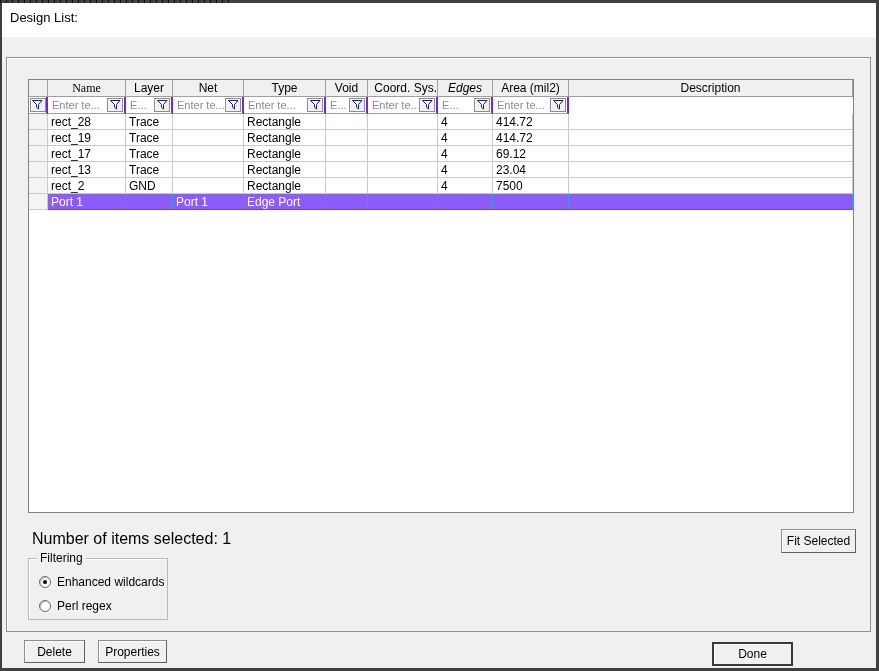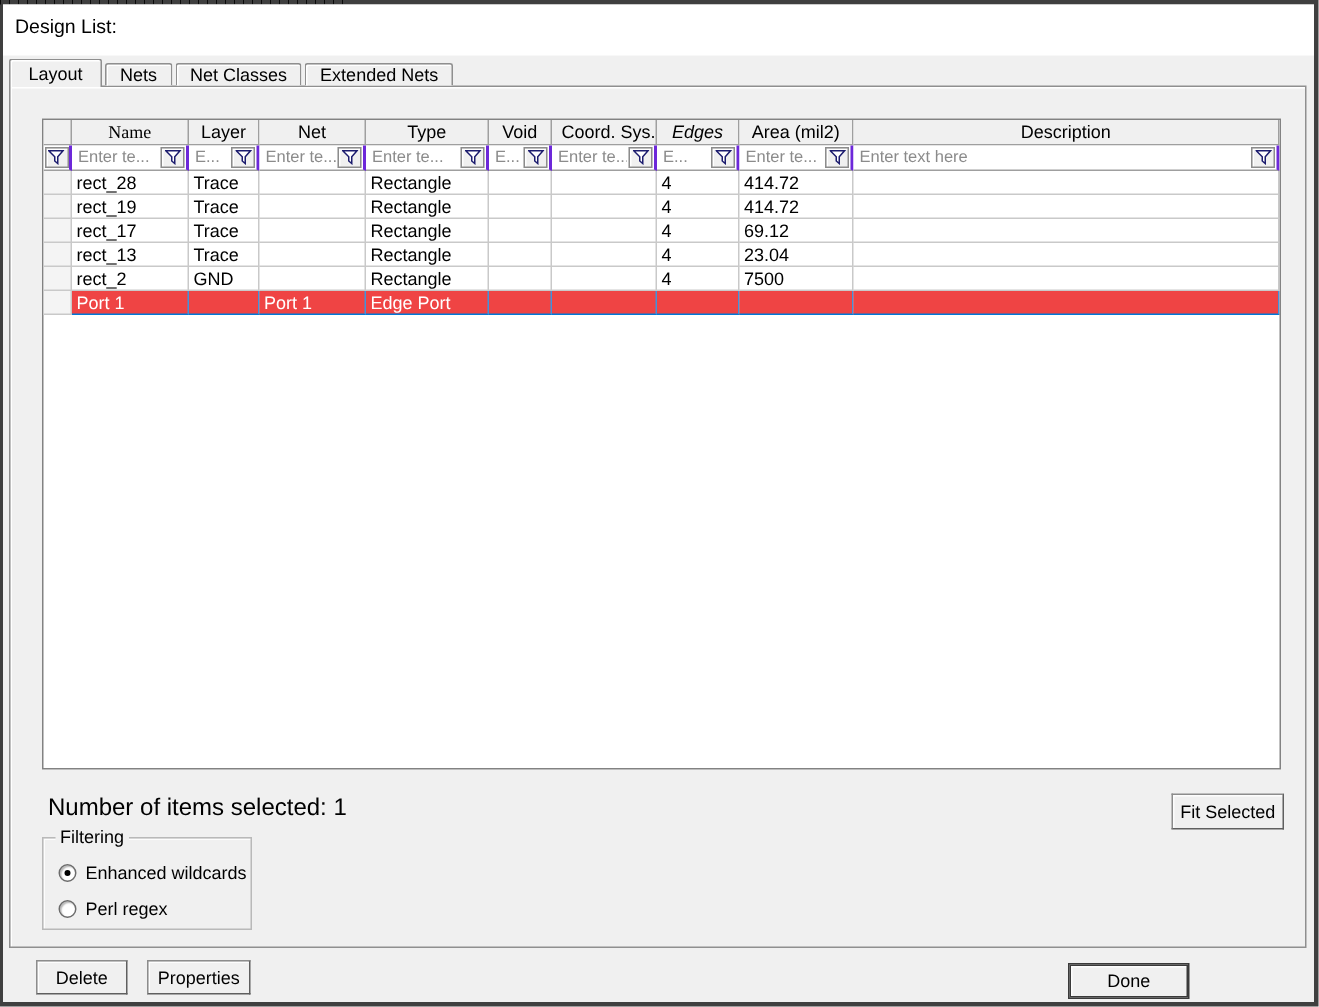--- a/index.html
+++ b/index.html
@@ -30,21 +30,21 @@
     display:flex;align-items:center;justify-content:center;font-size:12px;}
   .fcell{height:17px;background:#ffffff;border-right:2px solid #6d28d9;border-bottom:1px solid #9f9f9f;
     display:flex;align-items:center;}
   .fcell .ph{flex:1 1 auto;color:#8b8b8b;font-size:11px;padding-left:4px;overflow:hidden;white-space:nowrap;}
   .funnel-btn{flex:0 0 auto;width:16px;height:14px;margin:0 1px;background:#f0f0f0;
     border:1px solid #8c8c8c;box-shadow:inset 1px 1px 0 #ffffff;display:flex;align-items:center;justify-content:center;padding:0;}
   .fcell.selector-cell{justify-content:center;}
   .dcell{height:16px;border-right:1px solid #c9c9c9;border-bottom:1px solid #c9c9c9;
     display:flex;align-items:center;padding-left:3px;font-size:12px;}
   .selcell{height:16px;background:#f4f4f4;border-right:1px solid #c9c9c9;border-bottom:1px solid #c9c9c9;}
-  .data-row.selected .dcell{background:#ef4444;color:#ffffff;border-right-color:#3f93dd;border-bottom-color:#0078d7;}
+  .data-row.selected .dcell{background:#8b5cf6;color:#ffffff;border-right-color:#3f93dd;border-bottom-color:#0078d7;}
 
   
   .status-text{position:absolute;left:30px;top:527px;font-size:16px;}
   .win-btn{box-sizing:border-box;background:#f0f0f0;border:1px solid #8c8c8c;
     border-right-color:#5f5f5f;border-bottom-color:#5f5f5f;
     box-shadow:inset 1px 1px 0 #fdfdfd;font-family:"Liberation Sans", sans-serif;font-size:12px;
     display:flex;align-items:center;justify-content:center;padding:0;cursor:default;}
   .btn-fit{position:absolute;left:779px;top:526px;width:75px;height:24px;}
   .groupbox{position:absolute;left:26px;top:555px;width:140px;height:62px;box-sizing:border-box;
     border:1px solid #b9b9b9;box-shadow:inset 1px 1px 0 #fdfdfd;}
@@ -66,34 +66,20 @@
 <body>
 
 <div class="screen">
   <div class="ruler-ticks"></div>
   <div class="dialog">
 
     <div class="titlebar">
       <span class="title-text">Design List:</span>
     </div>
 
-    <div class="tabstrip" id="tabstrip">
-        <div class="tab active">
-          <span>Layout</span>
-        </div>
-        <div class="tab">
-          <span>Nets</span>
-        </div>
-        <div class="tab">
-          <span>Net Classes</span>
-        </div>
-        <div class="tab">
-          <span>Extended Nets</span>
-        </div>
-      </div>
     <div class="pane"></div>
 
     <div class="grid" id="grid">
         <div class="grid-row">
           <div class="gcell hcell" style="width: 19px;">
             <span></span>
           </div>
           <div class="gcell hcell" style="width: 78px; font-family: Liberation Serif, serif;">
             <span>Name</span>
           </div>
@@ -197,30 +183,20 @@
             <button class="funnel-btn">
               <span style="display: flex;">
                 <svg width="11" height="10" viewBox="0 0 11 10" aria-hidden="true">
                   <path d="M0.5 0.5 H10 L6.5 4.5 V9 L4.5 7.3 V4.5 Z" fill="#ffffff" stroke="#1c1c6e" stroke-width="1"></path>
                 </svg>
               </span>
             </button>
           </div>
           <div class="gcell fcell" style="width: 76px;">
             <span class="ph">Enter te...</span>
-            <button class="funnel-btn">
-              <span style="display: flex;">
-                <svg width="11" height="10" viewBox="0 0 11 10" aria-hidden="true">
-                  <path d="M0.5 0.5 H10 L6.5 4.5 V9 L4.5 7.3 V4.5 Z" fill="#ffffff" stroke="#1c1c6e" stroke-width="1"></path>
-                </svg>
-              </span>
-            </button>
-          </div>
-          <div class="gcell fcell flexfill">
-            <span class="ph">Enter text here</span>
             <button class="funnel-btn">
               <span style="display: flex;">
                 <svg width="11" height="10" viewBox="0 0 11 10" aria-hidden="true">
                   <path d="M0.5 0.5 H10 L6.5 4.5 V9 L4.5 7.3 V4.5 Z" fill="#ffffff" stroke="#1c1c6e" stroke-width="1"></path>
                 </svg>
               </span>
             </button>
           </div>
         </div>
         <div class="grid-row data-row">

